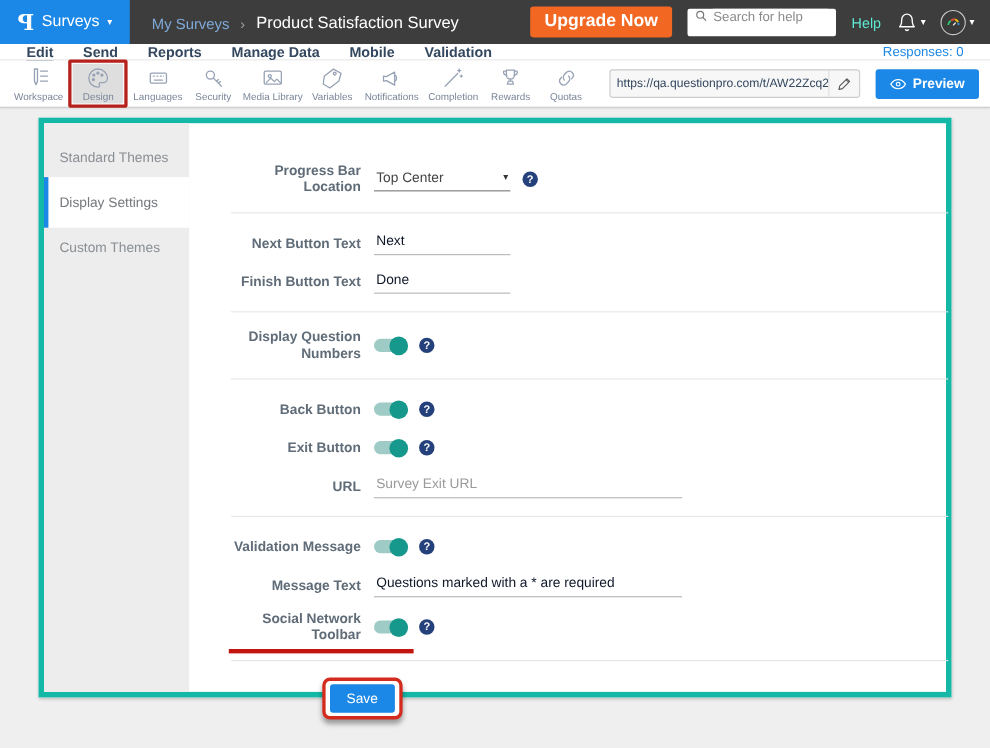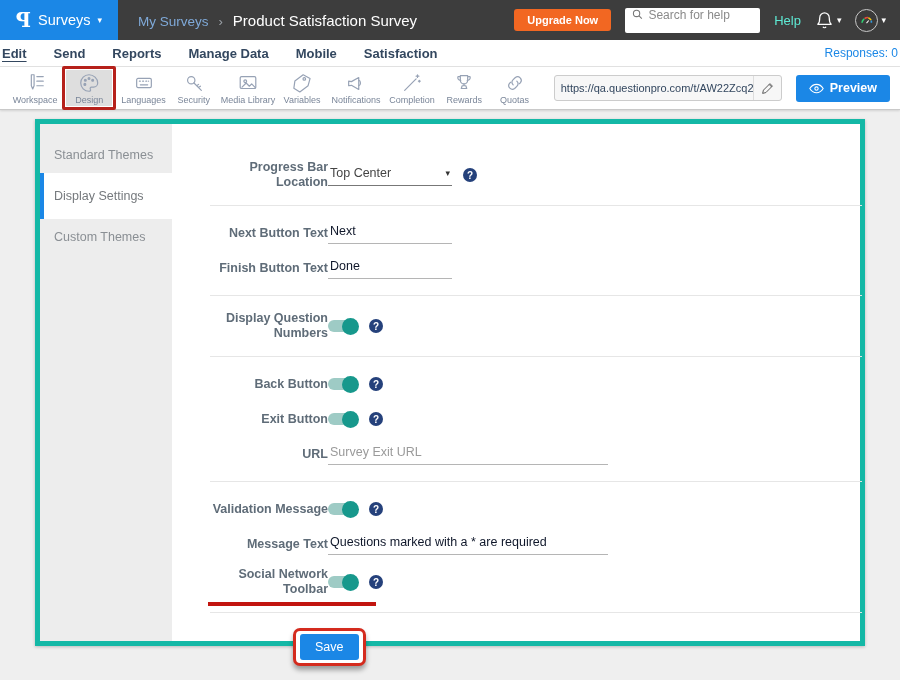--- a/index.html
+++ b/index.html
@@ -10,30 +10,30 @@
   .header { height:40px; background:#3d3d3d; display:flex; align-items:center; }
   .logo-box { width:118px; height:40px; background:#1b87e6; display:flex; align-items:center; justify-content:center; gap:7px; cursor:pointer; }
   .logo-glyph { color:#fff; font-size:20px; font-weight:bold; transform:scaleX(-1); font-family:"DejaVu Serif", serif; }
   .logo-label { color:#fff; font-size:14.5px; }
   .caret { font-size:9px; color:#fff; }
   .breadcrumb { display:flex; align-items:flex-end; gap:10px; margin-left:20px; }
   .bc-parent { color:#7fa9d8; font-size:13.5px; cursor:pointer; }
   .bc-sep { color:#9aa0a6; font-size:13px; }
   .bc-current { color:#fff; font-size:15px; }
   .header-right { margin-left:auto; display:flex; align-items:center; gap:14px; padding-right:14px; }
-  .upgrade-btn { background:#f26722; color:#fff; border:none; border-radius:3px; font-size:11px; font-weight:bold; padding:5px 13px; cursor:pointer; font-family:inherit;margin-left:16px; }
+  .upgrade-btn { background:#f26722; color:#fff; border:none; border-radius:3px; font-size:16px; font-weight:bold; padding:5px 13px; cursor:pointer; font-family:inherit;margin-left:16px; }
   .search-box { background:#fff; border-radius:2px; height:25px; width:135px; display:flex; align-items:flex-start; padding:0 7px; gap:5px; }
   .search-box input { border:none; outline:none; width:100%; font-size:12px; color:#444; font-family:inherit; }
   .search-box input::placeholder { color:#8a8a8a; }
   .help-link { color:#5eead4; font-size:13px; cursor:pointer; }
   .icon-group { display:flex; align-items:center; gap:3px; cursor:pointer; }
   .avatar { width:23px; height:23px; border-radius:50%; border:1.5px solid #c9c9c9; background:#3a3a3a; display:flex; align-items:center; justify-content:center; }
 
   
-  .nav-row { height:27px; background:#fff; display:flex; align-items:center; border-bottom:1px solid #e3e3e3; padding:0 2px; }
+  .nav-row { height:15px; background:#fff; display:flex; align-items:center; border-bottom:1px solid #e3e3e3; padding:0 24px; }
   .nav-tab { font-size:13px; font-weight:bold; color:#33475f; margin-right:27px; cursor:pointer; }
   .nav-tab.active { text-decoration:underline; text-underline-offset:3px; }
   .responses { margin-left:auto; color:#1b87e6; font-size:12px; }
 
   
   .toolbar { height:43px; background:#fff; display:flex; align-items:center; padding:0 10px; border-bottom:1px solid #c9c9c9; box-shadow:0 1px 2px rgba(0,0,0,.12); position:relative; z-index:2; }
   .tool-item { display:flex; flex-direction:column; align-items:center; justify-content:flex-start; width:54px; cursor:pointer; padding:2px 0 1px; }
   .tool-item .lbl9 { font-size:9px; color:#7a8699; margin-top:1px; white-space:nowrap; }
   .tool-item svg { stroke:#97a2b5; fill:none; stroke-width:1.3; stroke-linecap:round; stroke-linejoin:round; }
   .tool-item.active-tool { background:#dedede; width:46px; border-radius:1px; }
@@ -46,21 +46,21 @@
   
   .content { padding-top:9px; }
   .card { margin-left:35px; width:830px; height:527px; background:#fff; border:5px solid #14b8a6; box-shadow:0 1px 3px rgba(0,0,0,.22); display:flex; }
   .side { width:132px; background:#ededed; padding-top:13px; flex-shrink:0; }
   .side-item { padding:11px 14px; font-size:12.5px; color:#8a8f94; cursor:pointer; }
   .side-item.active { background:#fff; border-left:4px solid #1b87e6; padding:16px 14px 16px 10px; color:#75797d; }
 
   .form-main { flex:1; padding:36px 8px 0 38px; }
   .frow { display:flex; align-items:center; min-height:24px; position:relative; }
   .frow + .frow { margin-top:11px; }
-  .flabel { width:118px; text-align:right; margin-right:0; font-size:12.5px; font-weight:600; color:#5f6c78; flex-shrink:0; line-height:1.2; }
+  .flabel { width:118px; text-align:right; margin-right:12px; font-size:12.5px; font-weight:600; color:#5f6c78; flex-shrink:0; line-height:1.2; }
   .sep { border:none; border-top:1px solid #e6e6e6; margin:15px 0; width:652px; }
 
   .uinput { border:none; border-bottom:1px solid #b5b5b5; font-size:12.5px; color:#0f172a; padding:2px 2px 5px 2px; width:124px; background:transparent; outline:none; font-family:inherit; }
   .uinput.wide { width:280px; }
   .uinput::placeholder { color:#9a9a9a; }
   .uselect { display:flex; justify-content:space-between; align-items:center; border-bottom:1px solid #777; width:124px; font-size:12.5px; color:#444; padding:2px 2px 5px 2px; cursor:pointer; }
   .uselect .sel-caret { font-size:9px; color:#333; }
 
   .toggle { width:30px; height:12px; border-radius:7px; position:relative; display:inline-block; cursor:pointer; flex-shrink:0; }
   .toggle[data-state="on"] { background:#9ecbc5; }
@@ -120,21 +120,21 @@
     </div>
   </div>
 </div>
 
 <div class="nav-row">
   <span class="nav-tab active">Edit</span>
   <span class="nav-tab">Send</span>
   <span class="nav-tab">Reports</span>
   <span class="nav-tab">Manage Data</span>
   <span class="nav-tab">Mobile</span>
-  <span class="nav-tab">Satisfaction</span>
+  <span class="nav-tab">Validation</span>
   <span class="responses">Responses: 0</span>
 </div>
 
 <div class="toolbar">
   <div class="tool-item">
     <svg width="22" height="22" viewBox="0 0 24 24">
         <path d="M8 3v12l1.5 3.5L11 15V3z"></path>
         <path d="M14 5h7M14 10h7M14 15h7"></path>
       </svg>
     <span class="lbl9">Workspace</span>

